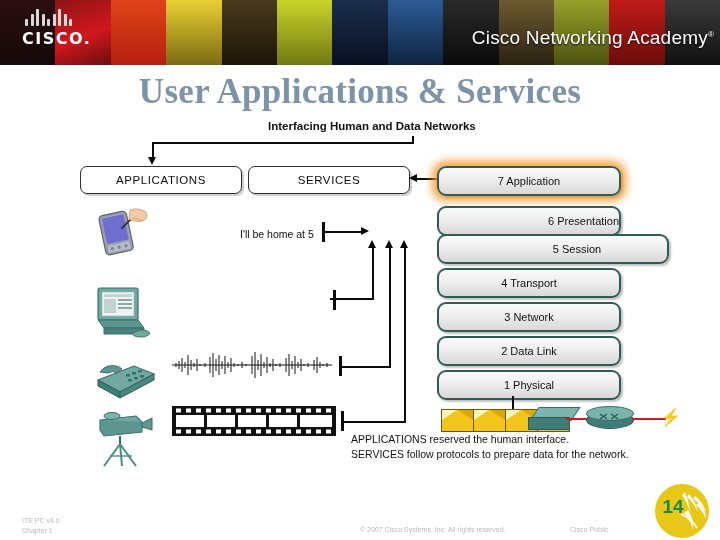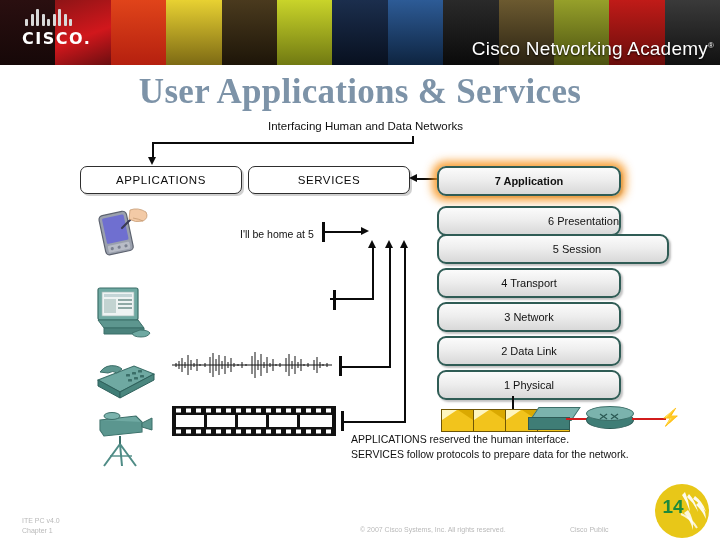--- a/index.html
+++ b/index.html
@@ -8,33 +8,33 @@
 
   
   .banner{position:absolute;left:0;top:0;width:720px;height:65px;background:#1b1512;overflow:hidden;}
   .banner-strips{position:absolute;inset:0;display:flex;}
   .strip{flex:1 1 0;height:100%;}
   .cisco-logo{position:absolute;left:22px;top:9px;width:130px;height:42px;z-index:4;}
   .bars{display:flex;align-items:flex-end;height:17px;gap:2.5px;padding-left:3px;}
   .bars i{display:block;width:3px;background:#d9d9d9;border-radius:1px;}
   .ciscoword{color:#fff;font-family:"DejaVu Sans",sans-serif;font-weight:bold;font-size:16px;letter-spacing:1.5px;margin-top:3px;}
   .ciscoword .dot{font-size:16px;}
-  .academy{position:absolute;right:6px;top:38px;z-index:4;color:#fff;font-size:19px;font-family:"Liberation Sans",sans-serif;
+  .academy{position:absolute;right:6px;top:27px;z-index:4;color:#fff;font-size:19px;font-family:"Liberation Sans",sans-serif;
            font-weight:400;letter-spacing:.2px;text-shadow:0 1px 2px rgba(0,0,0,.85);white-space:nowrap;}
   .academy sup{font-size:8px;vertical-align:super;}
 
   
   .title{position:absolute;left:0;top:72px;width:720px;text-align:center;
          font-family:"Liberation Serif","DejaVu Serif",serif;font-weight:bold;font-size:35px;color:#7d93a8;letter-spacing:.3px;}
 
   
   .canvas{position:absolute;left:0;top:118px;width:720px;height:360px;}
   .lbl{position:absolute;font-family:"Liberation Sans",sans-serif;color:#101010;white-space:nowrap;}
 
-  .headline{left:268px;top:2px;font-size:11.5px;font-weight:normal;}
+  .headline{left:268px;top:2px;font-size:11.5px;font-weight:bold;}
 
   
   .wbox{position:absolute;background:#fff;border:1.6px solid #2e2e2e;border-radius:7px;
         box-shadow:2px 2px 0 rgba(170,170,170,.55);display:flex;align-items:center;justify-content:center;
         font-size:11.5px;color:#0c0c0c;letter-spacing:.6px;}
 
   
   .layer{position:absolute;left:437px;width:180px;height:26px;border:2.5px solid #2f5c55;border-radius:9px;
          background:linear-gradient(180deg,#fbfbfb 0%,#ededed 48%,#d8d8d8 100%);
          box-shadow:2px 2px 2px rgba(120,120,120,.45);
@@ -326,21 +326,21 @@
     <div class="arw up" style="left:368px;top:122px;"></div>
 
     <div class="ln hl" style="left:341px;top:248px;width:50px;"></div>
     <div class="ln vl" style="left:389px;top:130px;height:120px;"></div>
     <div class="arw up" style="left:385px;top:122px;"></div>
 
     <div class="ln hl" style="left:343px;top:303px;width:63px;"></div>
     <div class="ln vl" style="left:404px;top:130px;height:175px;"></div>
     <div class="arw up" style="left:400px;top:122px;"></div>
 
-    <div class="layer hot" style="top:48px;font-weight:bold;">
+    <div class="layer hot" style="top:48px;">
       <span>7 Application</span>
     </div>
     <div class="layer" style="top:88px;justify-content:flex-end;">
       <span>6 Presentation</span>
     </div>
     <div class="layer" style="top:116px;padding-left:48px;">
       <span>5 Session</span>
     </div>
     <div class="layer" style="top:150px;">
       <span>4 Transport</span>

